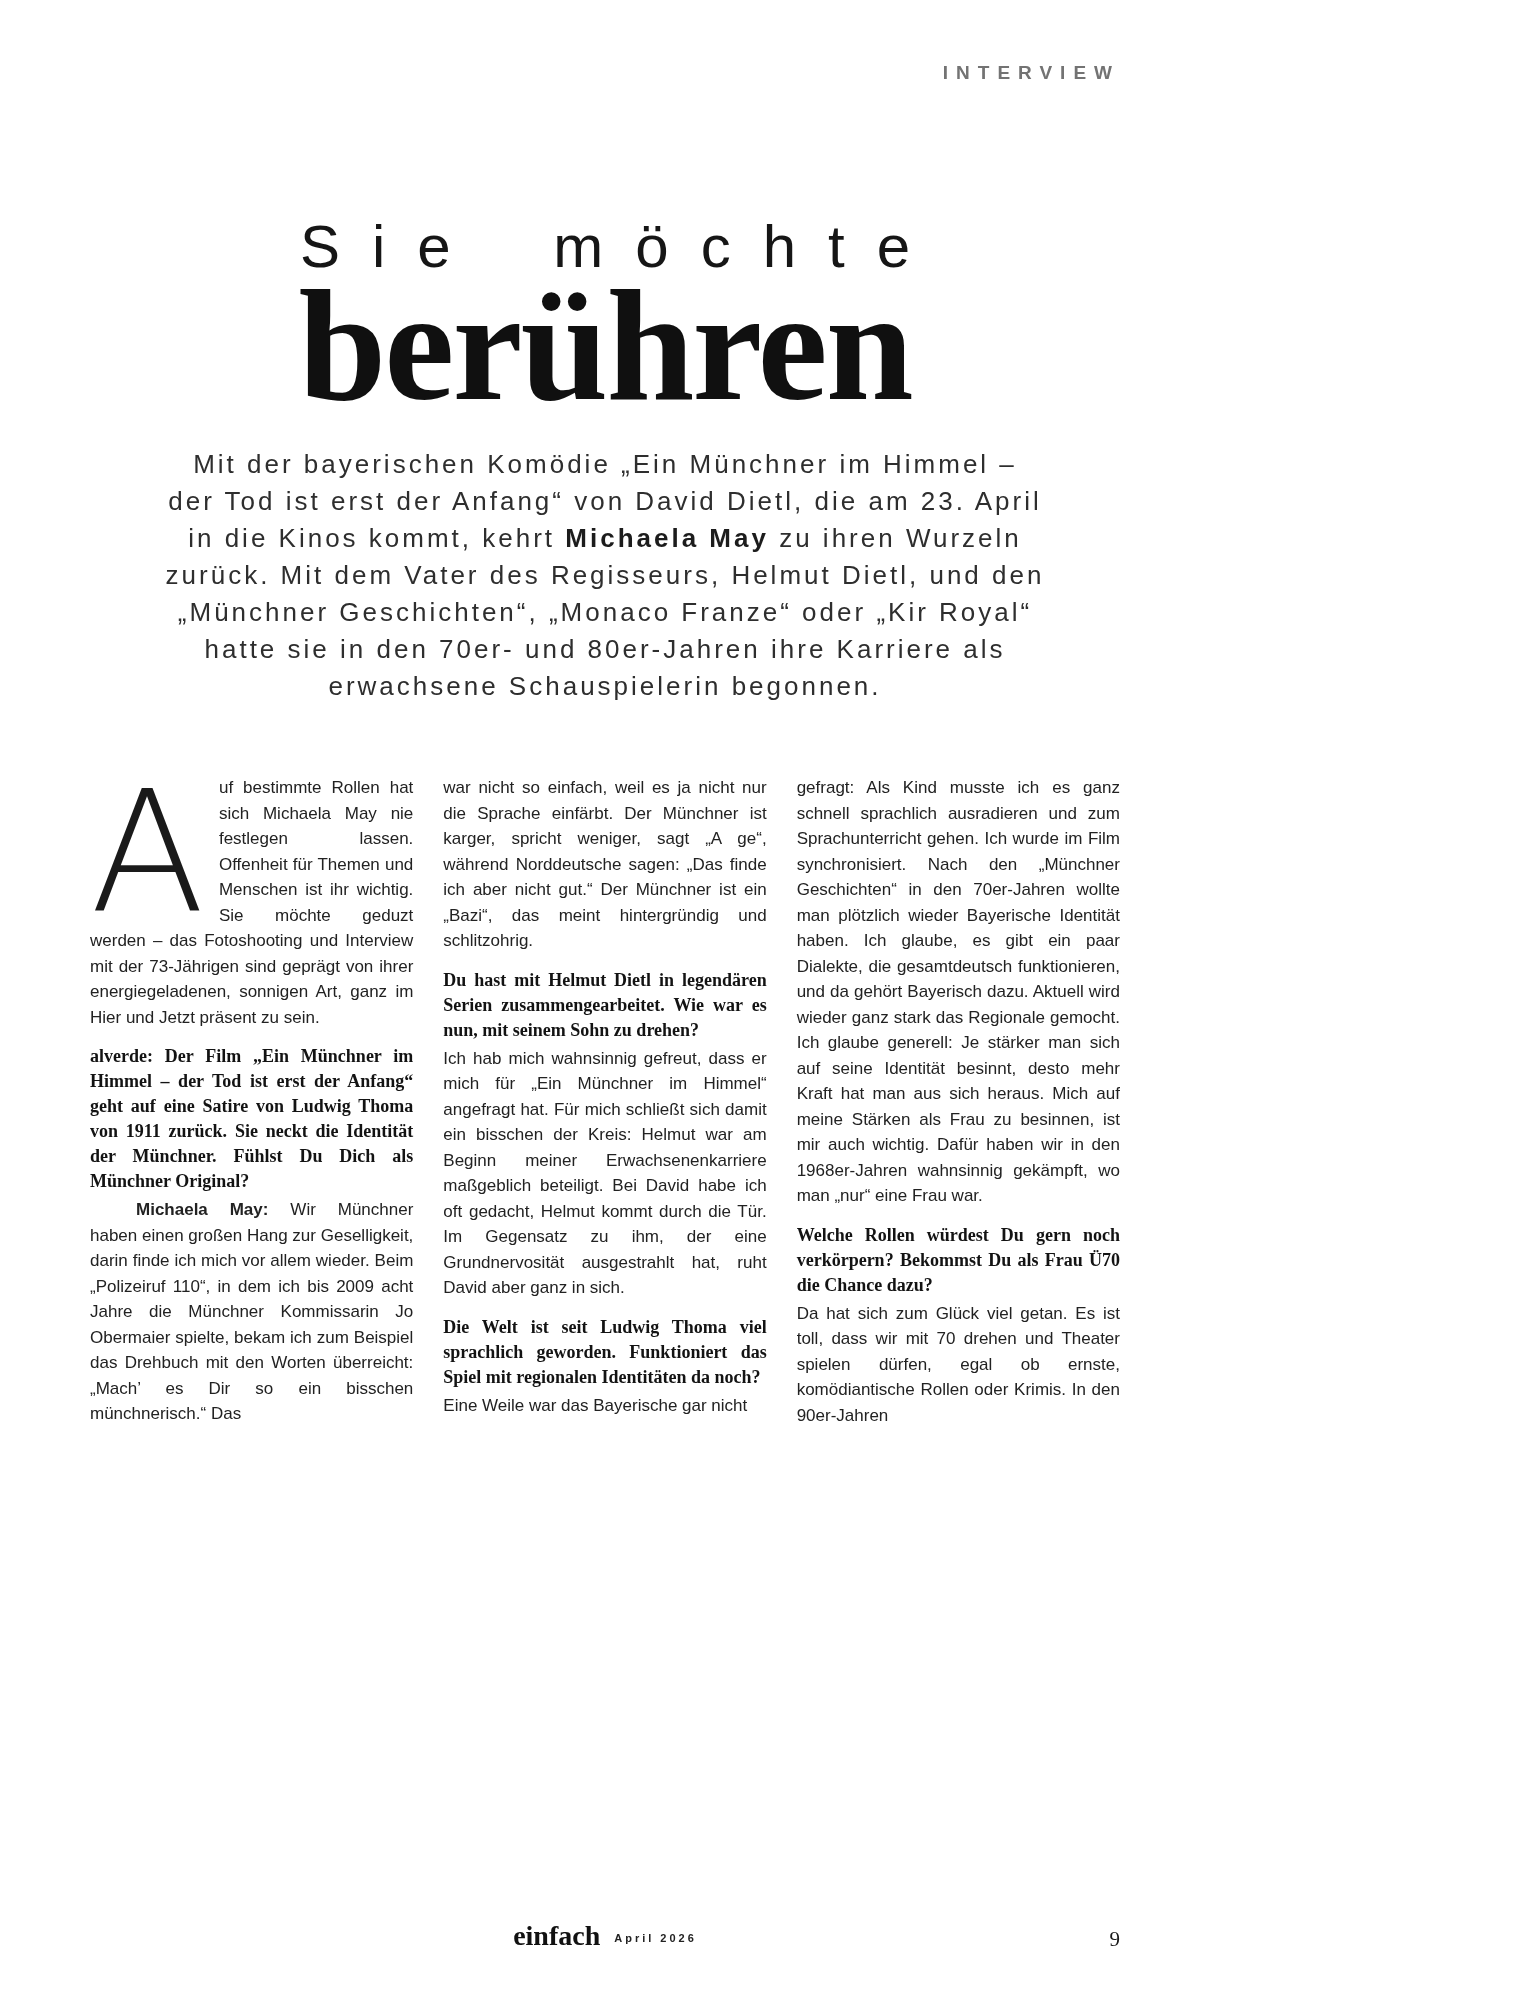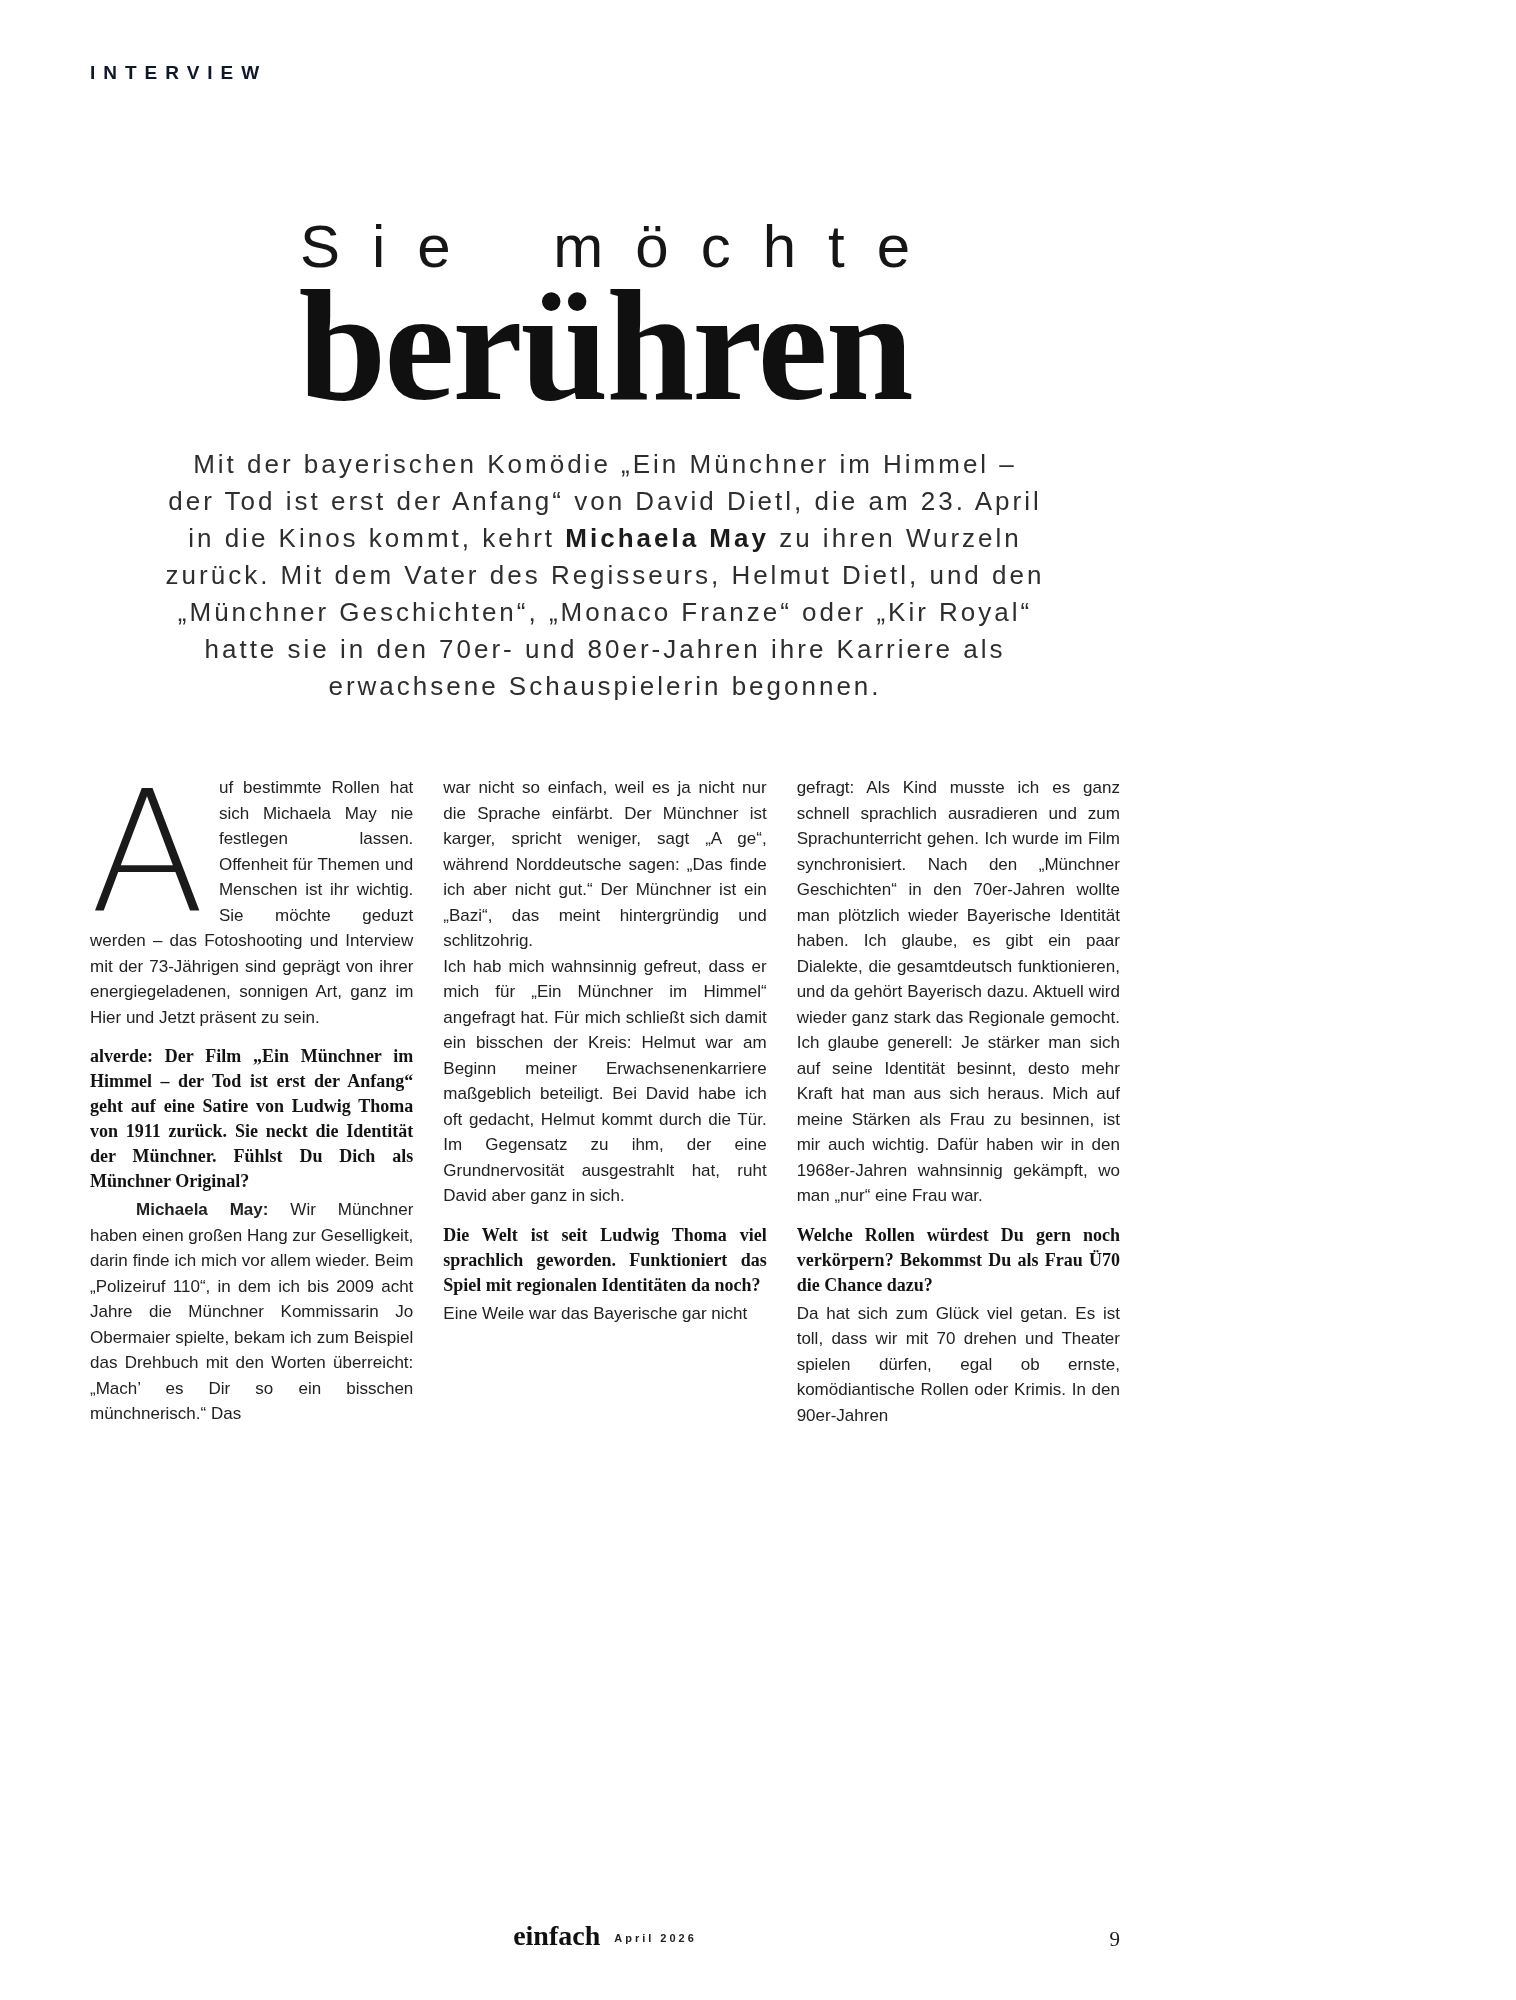--- a/index.html
+++ b/index.html
@@ -14,25 +14,25 @@
     overflow: hidden;
   }
   .content {
     position: absolute;
     left: 90px;
     top: 0;
     width: 1030px;
     padding-top: 62px;
   }
   .kicker {
-    text-align: left;
+    text-align: right;
     font-size: 19px;
     font-weight: 600;
     letter-spacing: 8px;
-    color: #0f172a;
+    color: #737373;
   }
   .title-block { text-align: center; }
   .title-line1 {
     display: block;
     margin-top: 132px;
     font-family: "Liberation Sans", sans-serif;
     font-weight: 300;
     font-size: 60px;
     letter-spacing: 32px;
     word-spacing: 22px;
@@ -145,20 +145,21 @@
     <div class="columns">
 
       <div class="col">
         <p class="lead"><span class="dropcap">A</span><span>uf bestimmte Rollen hat sich Michaela May nie festlegen lassen. Offenheit für Themen und Menschen ist ihr wichtig. Sie möchte geduzt werden – das Fotoshooting und Interview mit der 73-Jährigen sind geprägt von ihrer energiegeladenen, sonnigen Art, ganz im Hier und Jetzt präsent zu sein.</span></p>
         <p class="question"><span>alverde:</span> <span>Der Film „Ein Münchner im Himmel – der Tod ist erst der Anfang“ geht auf eine Satire von Ludwig Thoma von 1911 zurück. Sie neckt die Identität der Münchner. Fühlst Du Dich als Münchner Original?</span></p>
         <p class="answer"><span class="answer-label">Michaela May:</span> <span>Wir Münchner haben einen großen Hang zur Geselligkeit, darin finde ich mich vor allem wieder. Beim „Polizeiruf 110“, in dem ich bis 2009 acht Jahre die Münchner Kommissarin Jo Obermaier spielte, bekam ich zum Beispiel das Drehbuch mit den Worten überreicht: „Mach’ es Dir so ein bisschen münchnerisch.“ Das</span></p>
       </div>
 
       <div class="col">
         <p class="answer">war nicht so einfach, weil es ja nicht nur die Sprache einfärbt. Der Münchner ist karger, spricht weniger, sagt „A ge“, während Norddeutsche sagen: „Das finde ich aber nicht gut.“ Der Münchner ist ein „Bazi“, das meint hintergründig und schlitzohrig.</p>
+        <p class="question">Du hast mit Helmut Dietl in legendären Serien zusammengearbeitet. Wie war es nun, mit seinem Sohn zu drehen?</p>
         <p class="answer">Ich hab mich wahnsinnig gefreut, dass er mich für „Ein Münchner im Himmel“ angefragt hat. Für mich schließt sich damit ein bisschen der Kreis: Helmut war am Beginn meiner Erwachsenenkarriere maßgeblich beteiligt. Bei David habe ich oft gedacht, Helmut kommt durch die Tür. Im Gegensatz zu ihm, der eine Grundnervosität ausgestrahlt hat, ruht David aber ganz in sich.</p>
         <p class="question">Die Welt ist seit Ludwig Thoma viel sprachlich geworden. Funktioniert das Spiel mit regionalen Identitäten da noch?</p>
         <p class="answer">Eine Weile war das Bayerische gar nicht</p>
       </div>
 
       <div class="col">
         <p class="answer">gefragt: Als Kind musste ich es ganz schnell sprachlich ausradieren und zum Sprachunterricht gehen. Ich wurde im Film synchronisiert. Nach den „Münchner Geschichten“ in den 70er-Jahren wollte man plötzlich wieder Bayerische Identität haben. Ich glaube, es gibt ein paar Dialekte, die gesamtdeutsch funktionieren, und da gehört Bayerisch dazu. Aktuell wird wieder ganz stark das Regionale gemocht. Ich glaube generell: Je stärker man sich auf seine Identität besinnt, desto mehr Kraft hat man aus sich heraus. Mich auf meine Stärken als Frau zu besinnen, ist mir auch wichtig. Dafür haben wir in den 1968er-Jahren wahnsinnig gekämpft, wo man „nur“ eine Frau war.</p>
         <p class="question">Welche Rollen würdest Du gern noch verkörpern? Bekommst Du als Frau Ü70 die Chance dazu?</p>
         <p class="answer">Da hat sich zum Glück viel getan. Es ist toll, dass wir mit 70 drehen und Theater spielen dürfen, egal ob ernste, komödiantische Rollen oder Krimis. In den 90er-Jahren</p>
       </div>

